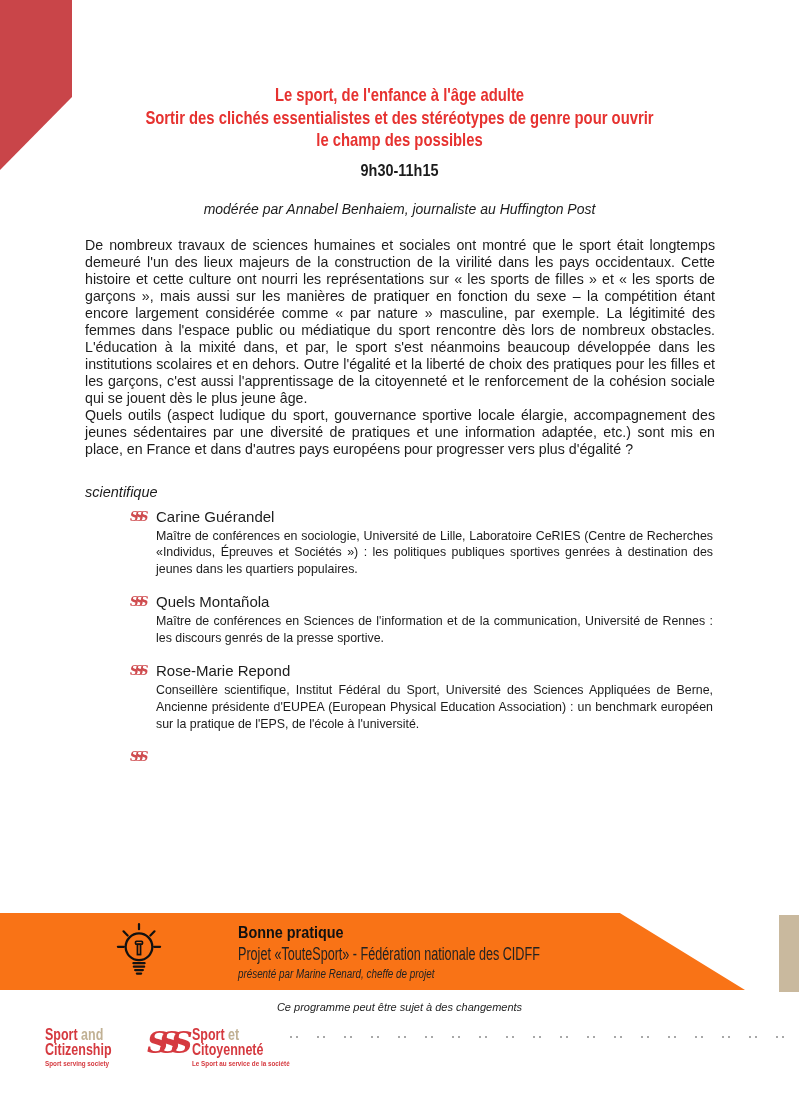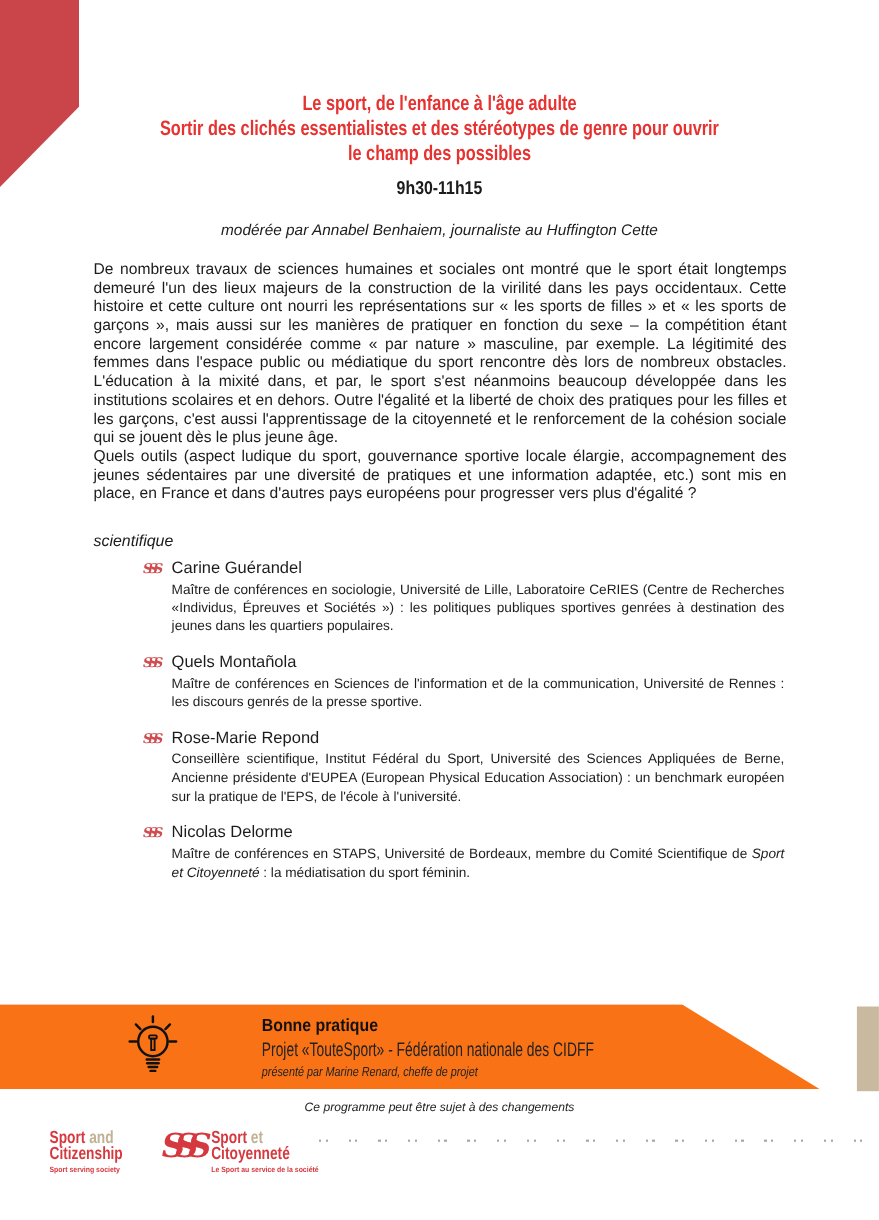--- a/index.html
+++ b/index.html
@@ -100,21 +100,21 @@
 
 <div class="page">
 
   <div class="ribbon"></div>
 
   <div class="header">
     <div class="title-line">Le sport, de l'enfance à l'âge adulte</div>
     <div class="title-line">Sortir des clichés essentialistes et des stéréotypes de genre pour ouvrir</div>
     <div class="title-line">le champ des possibles</div>
     <div class="time">9h30-11h15</div>
-    <div class="moderator">modérée par Annabel Benhaiem, journaliste au Huffington Cette</div>
+    <div class="moderator">modérée par Annabel Benhaiem, journaliste au Huffington Post</div>
   </div>
 
   <div class="bodytext">
     <p>De nombreux travaux de sciences humaines et sociales ont montré que le sport était longtemps demeuré l'un des lieux majeurs de la construction de la virilité dans les pays occidentaux. Cette histoire et cette culture ont nourri les représentations sur « les sports de filles » et « les sports de garçons », mais aussi sur les manières de pratiquer en fonction du sexe – la compétition étant encore largement considérée comme « par nature » masculine, par exemple. La légitimité des femmes dans l'espace public ou médiatique du sport rencontre dès lors de nombreux obstacles. L'éducation à la mixité dans, et par, le sport s'est néanmoins beaucoup développée dans les institutions scolaires et en dehors. Outre l'égalité et la liberté de choix des pratiques pour les filles et les garçons, c'est aussi l'apprentissage de la citoyenneté et le renforcement de la cohésion sociale qui se jouent dès le plus jeune âge.</p>
     <p>Quels outils (aspect ludique du sport, gouvernance sportive locale élargie, accompagnement des jeunes sédentaires par une diversité de pratiques et une information adaptée, etc.) sont mis en place, en France et dans d'autres pays européens pour progresser vers plus d'égalité ?</p>
   </div>
 
   <div class="intervenants">scientifique</div>
 
   <div class="speakers">
@@ -137,24 +137,20 @@
     <div class="speaker">
       <div class="bullet">SSS</div>
       <div class="speaker-content">
         <div class="speaker-name">Rose-Marie Repond</div>
         <div class="speaker-desc"><span>Conseillère scientifique, Institut Fédéral du Sport, Université des Sciences Appliquées de Berne, Ancienne présidente d'EUPEA (European Physical Education Association) : un benchmark européen sur la pratique de l'EPS, de l'école à l'université.</span></div>
       </div>
     </div>
 
     <div class="speaker">
       <div class="bullet">SSS</div>
-      <div class="speaker-content">
-        <div class="speaker-name">Nicolas Delorme</div>
-        <div class="speaker-desc"><span>Maître de conférences en STAPS, Université de Bordeaux, membre du Comité Scientifique de </span><span class="it">Sport et Citoyenneté</span><span> : la médiatisation du sport féminin.</span></div>
-      </div>
     </div>
   </div>
 
   <div class="band">
     <svg class="bulb" viewBox="0 0 60 72" fill="none" stroke="#111" stroke-width="2.6" stroke-linecap="round">
       <circle cx="30" cy="30" r="15.5"></circle>
       <rect x="26" y="23.5" width="8" height="3.5" rx="1" stroke-width="2"></rect>
       <rect x="28.2" y="27" width="3.6" height="12" stroke-width="2"></rect>
       <path d="M23.5 49 h13"></path>
       <path d="M24 53 h12"></path>

